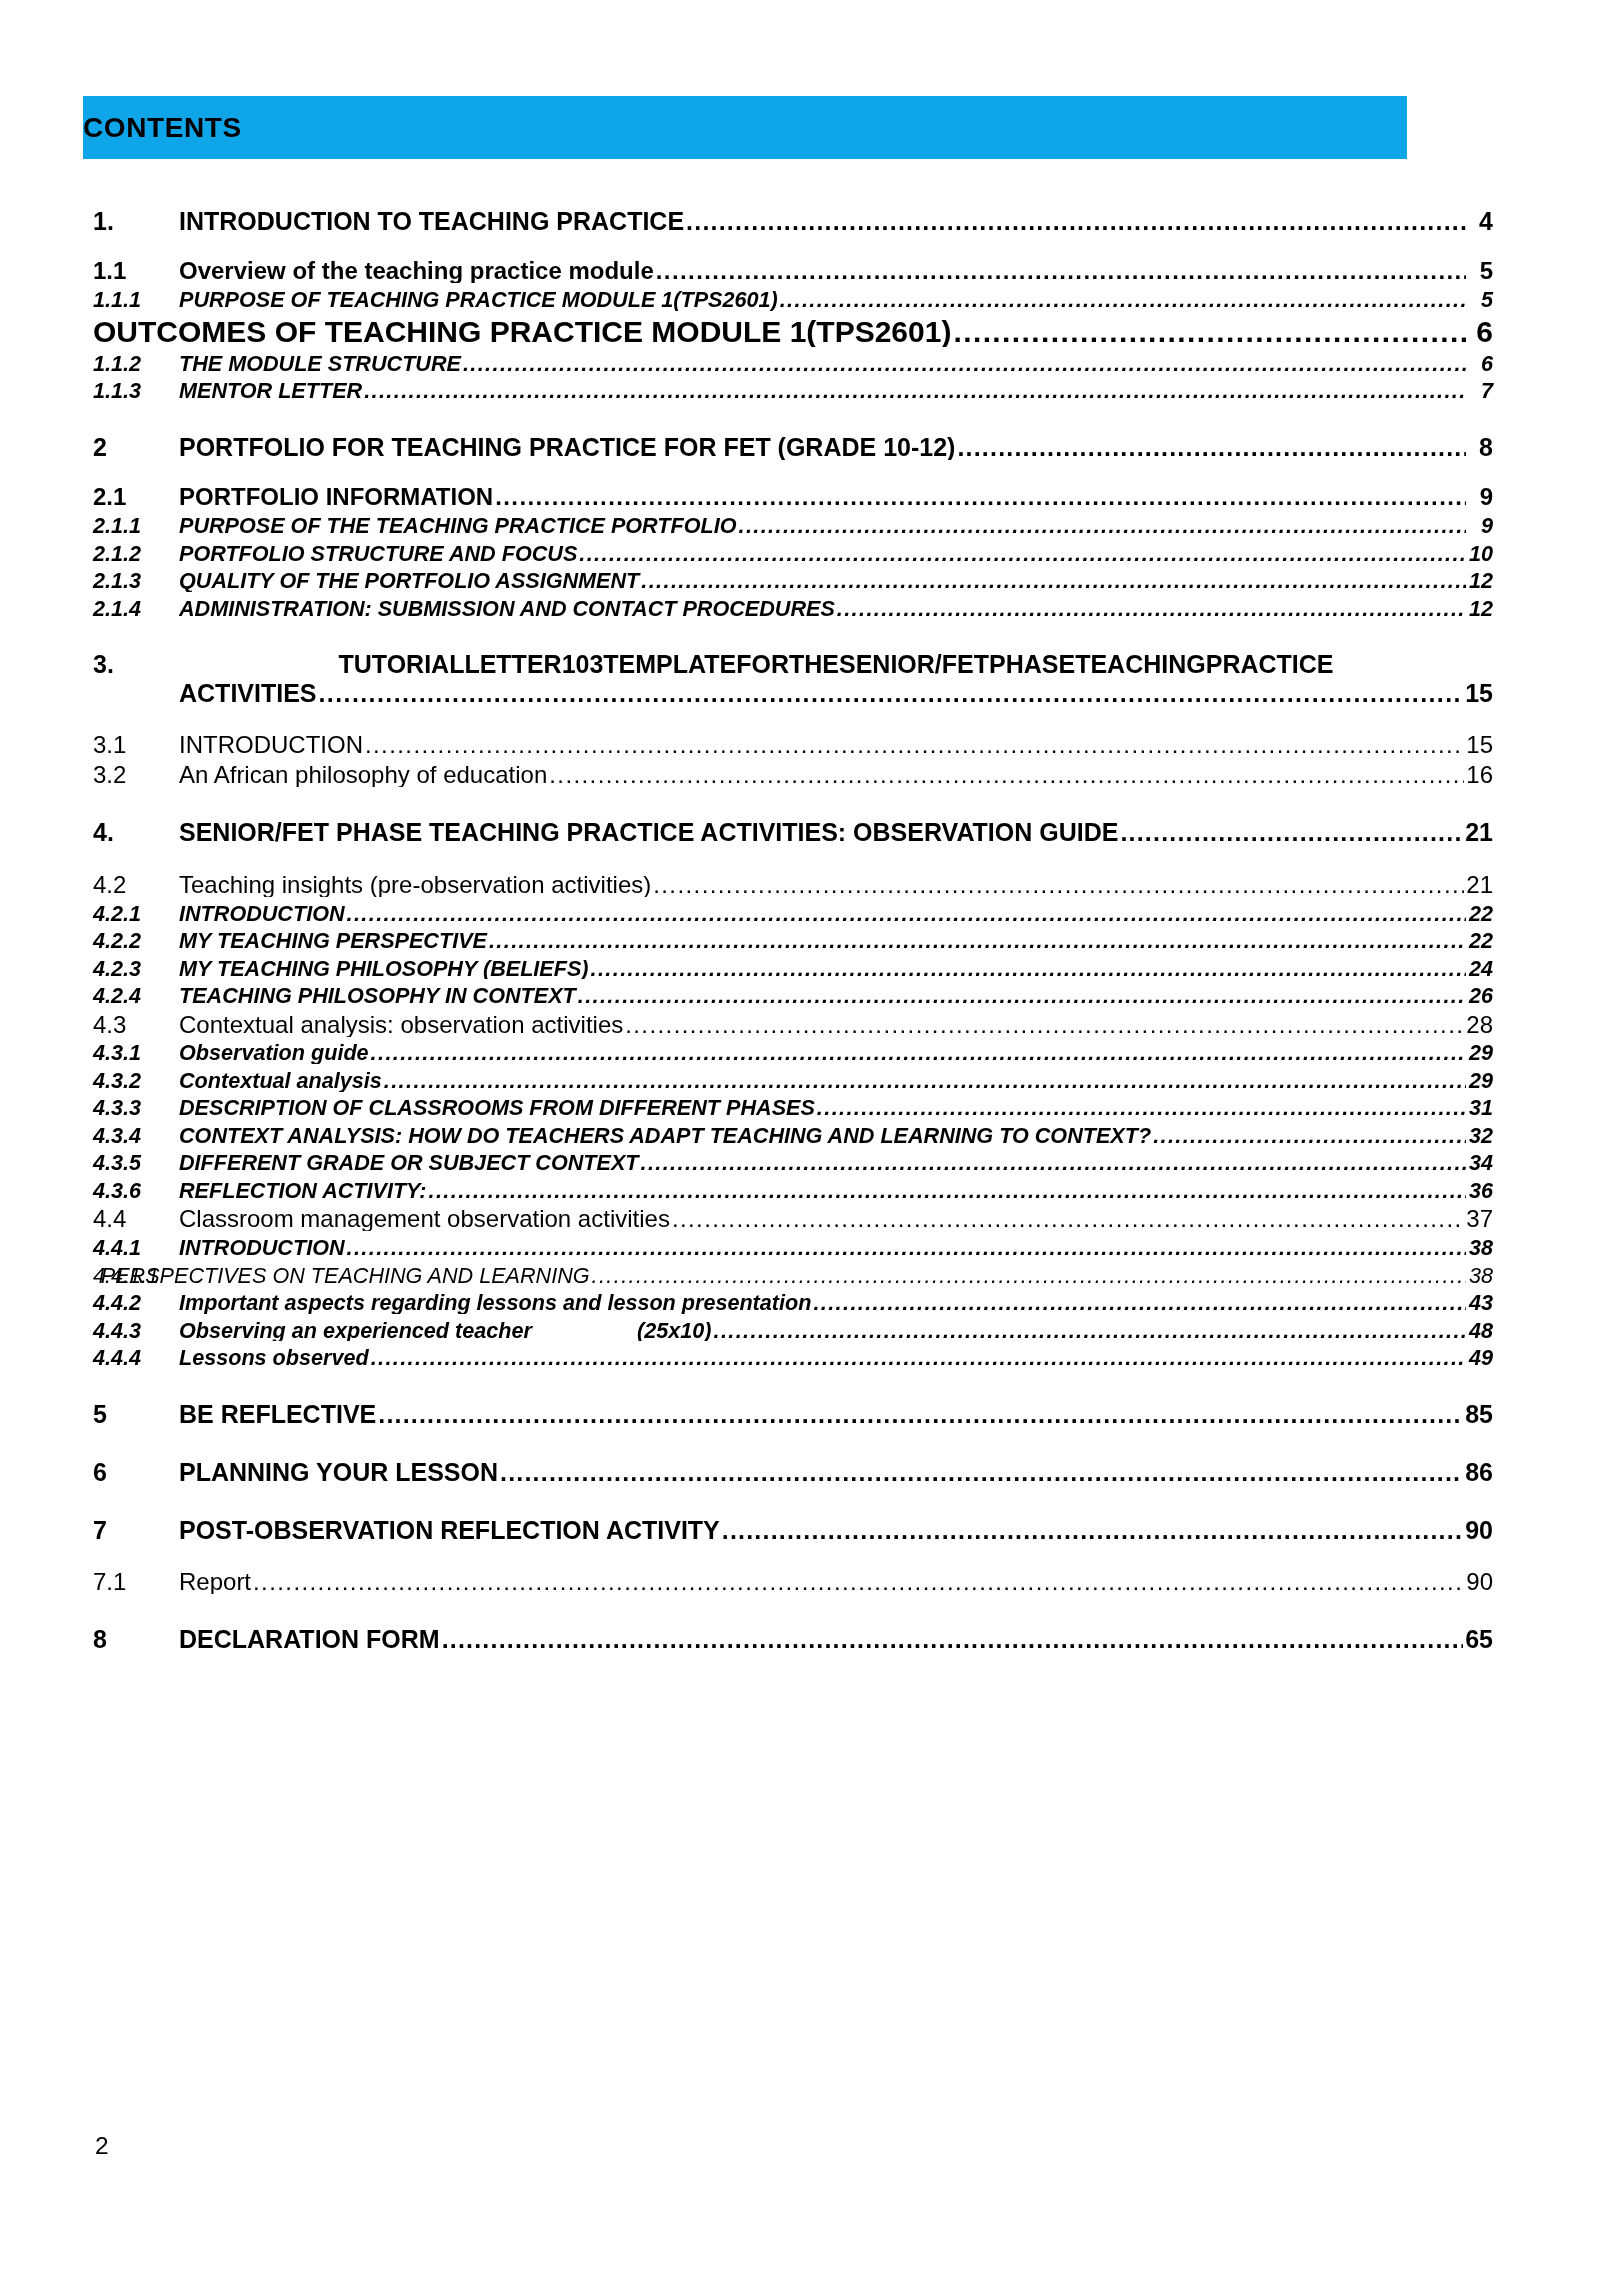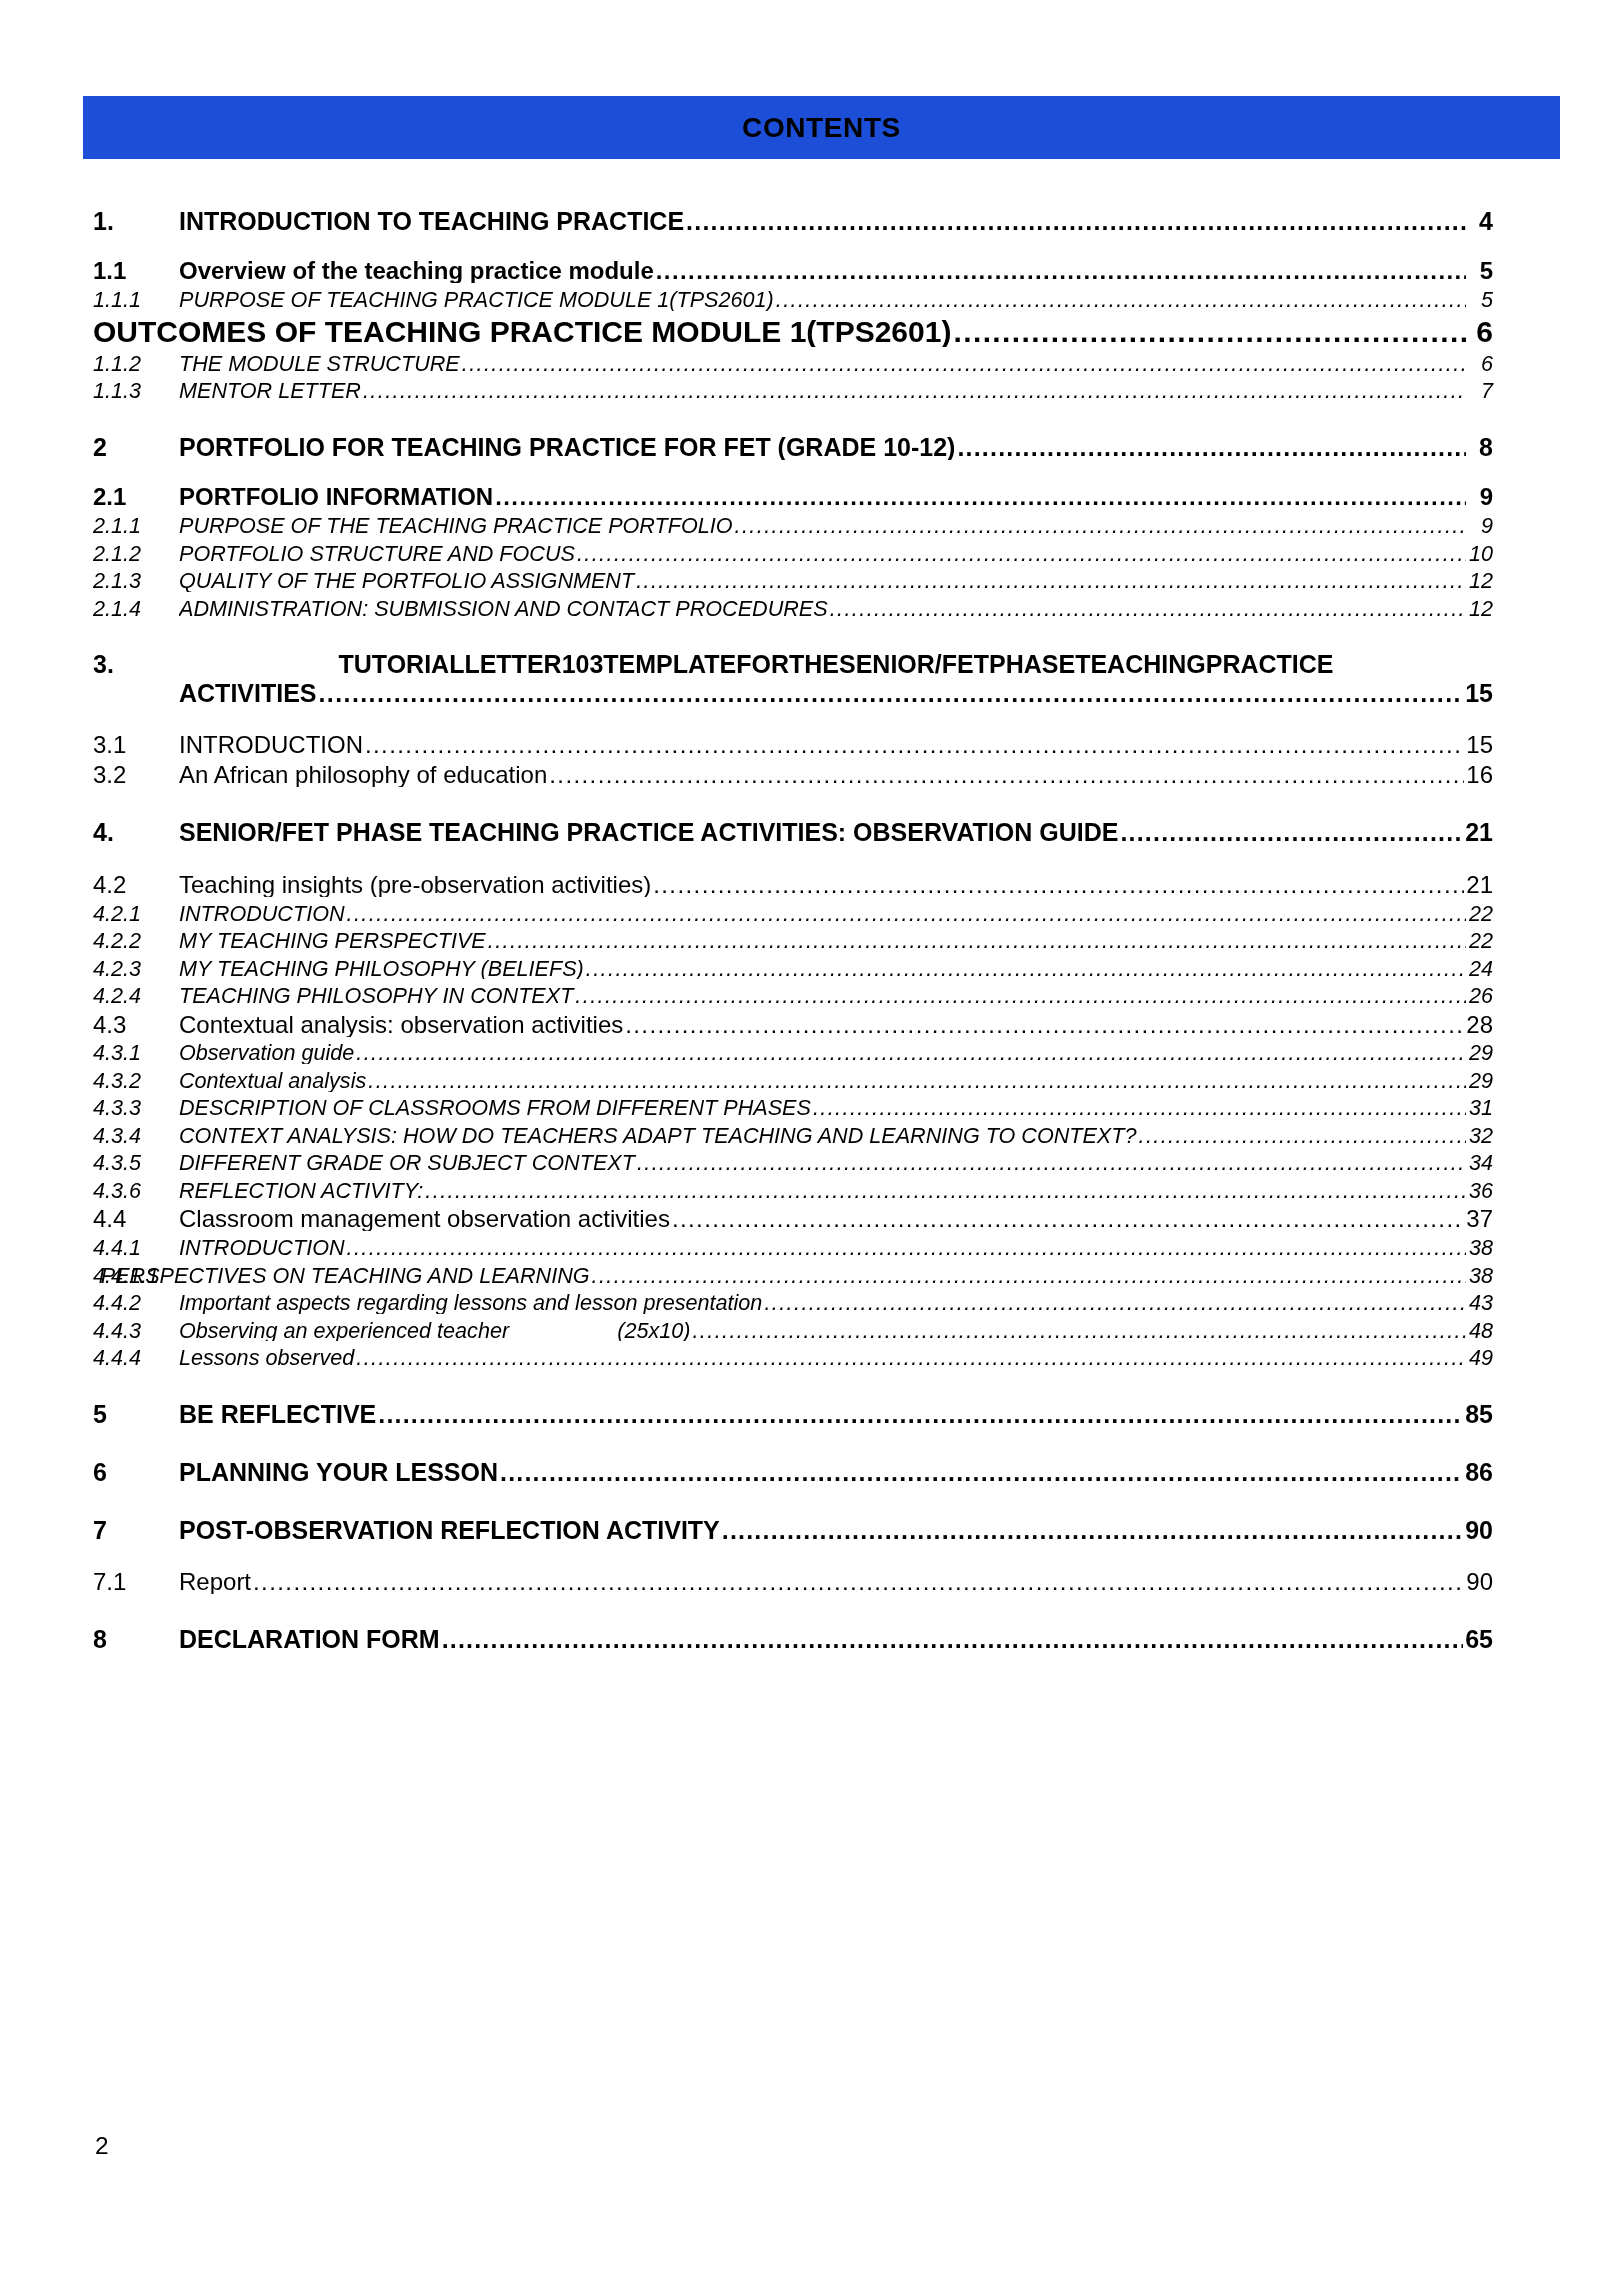--- a/index.html
+++ b/index.html
@@ -21,26 +21,25 @@
     height: 2293px;
     box-sizing: border-box;
     padding: 0;
   }
 
   
   .contents-band {
     position: absolute;
     left: 83px;
     top: 96px;
-    width: 1477px;
+    width: 1324px;
     height: 63px;
-    background: #1d4ed8;
+    background: #0ea5e9;
     display: flex;
     align-items: center;
-    justify-content: center;
   }
   .contents-band .band-title {
     font-size: 28px;
     font-weight: bold;
     letter-spacing: 0.6px;
     color: #000;
   }
 
   
   .toc {
@@ -120,20 +119,21 @@
     margin-top: 7.8px;
   }
   .lvl2r .num { width: 86px; }
   .lvl2r .pg  { min-width: 25.5px; }
 
   
   .lvl3 {
     font-style: italic;
     font-size: 21.6px;
     margin-top: 6.9px;
+    font-weight: bold;
   }
   .lvl3 .num { width: 86px; }
   .lvl3 .pg  { min-width: 25.5px; }
 
   
   .lvl3p {
     font-style: normal;
     font-size: 30px;
     margin-top: 6.9px;
     font-weight: bold;

